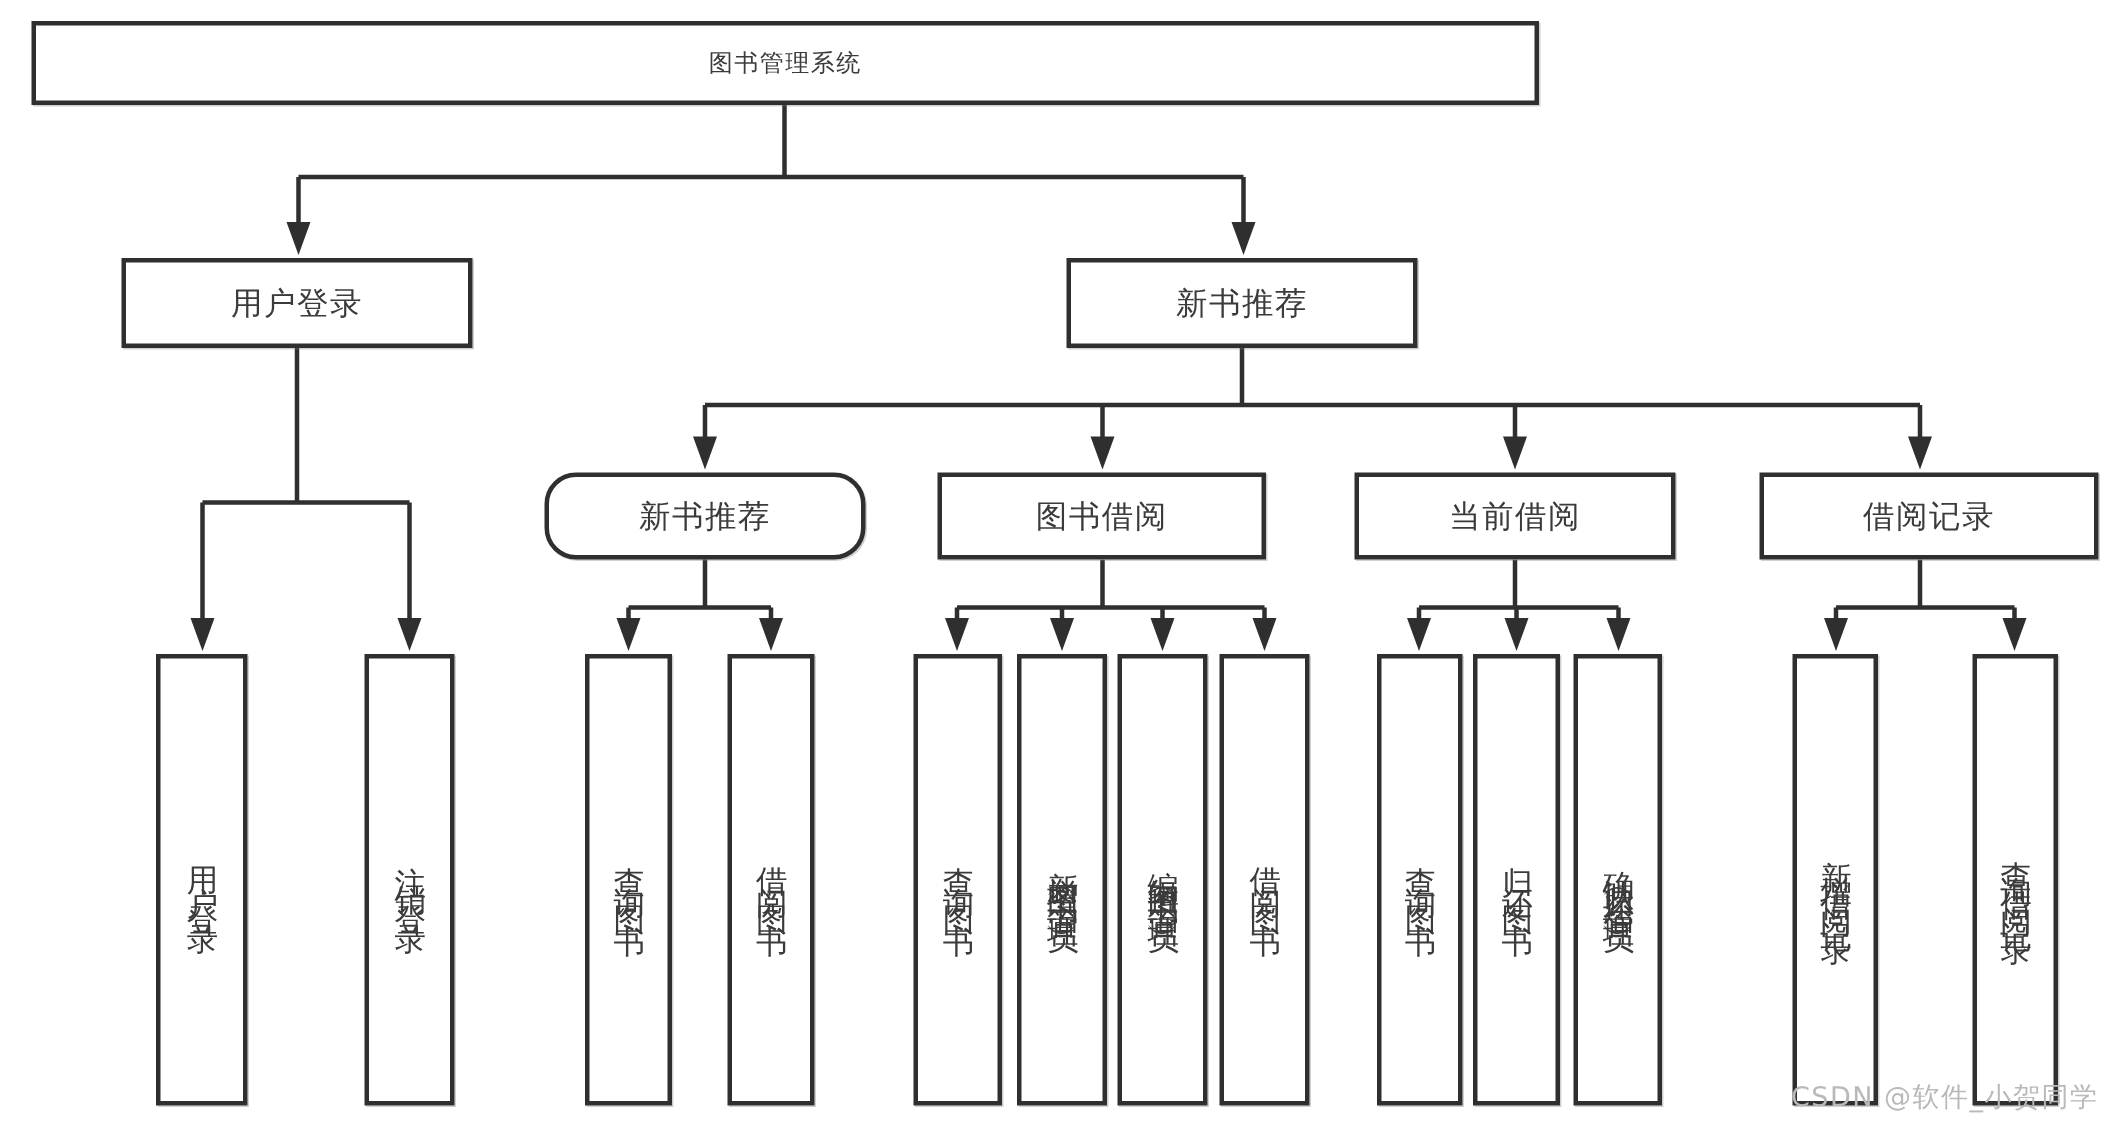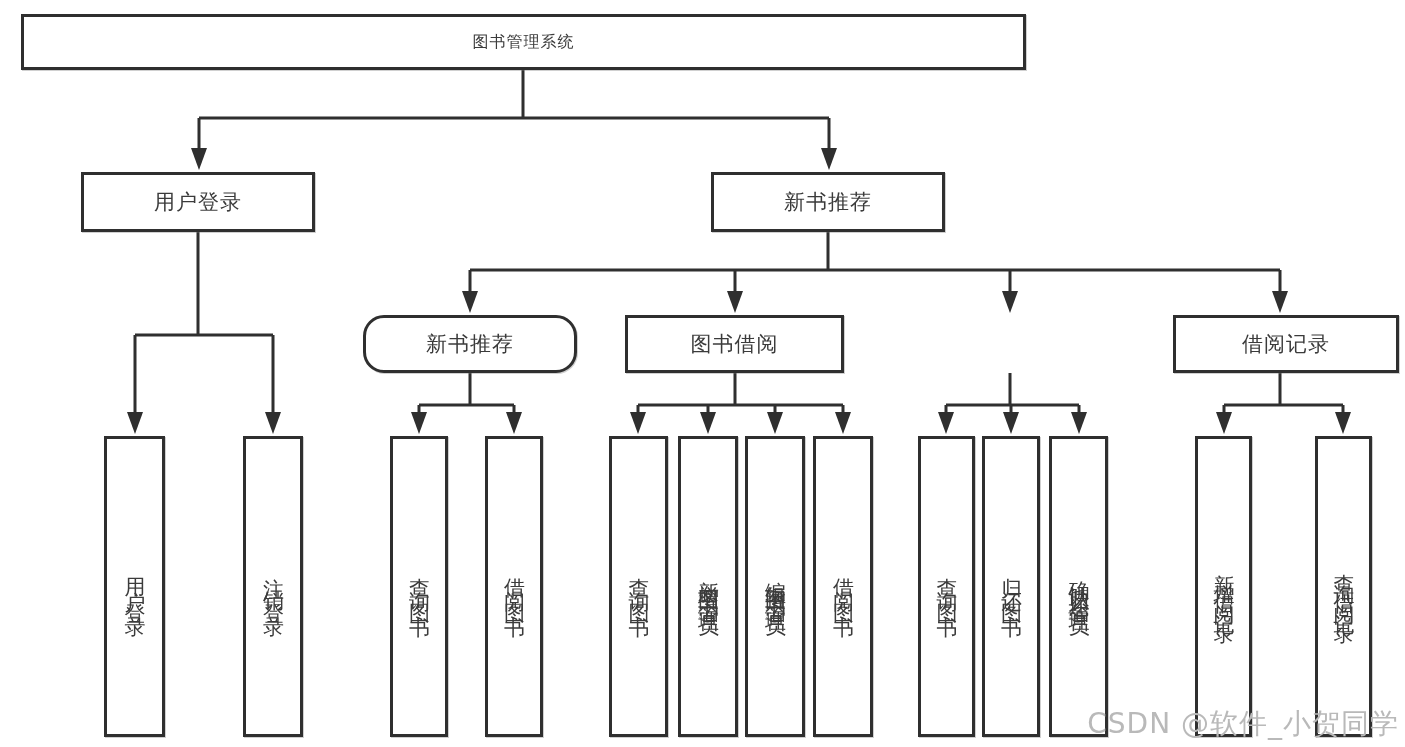--- a/index.html
+++ b/index.html
@@ -37,21 +37,21 @@
     line-height: 1;
     white-space: nowrap;
   }
   .ls4  .vtxt { letter-spacing: 13px; }
   .ls6  .vtxt { letter-spacing: 10px; }
   .ls9  .vtxt { letter-spacing: 5px;  }
   .watermark {
     position: absolute;
     right: 6px;
     bottom: 4px;
-    font-size: 28px;
+    font-size: 18px;
     color: #b9b9b9;
     letter-spacing: 1px;
     white-space: nowrap;
   }
 </style>
 </head>
 <body>
 
 <div class="canvas">
 
@@ -95,20 +95,21 @@
     </g>
   </svg>
 
   <div class="node hnode root" style="left:21px; top:14px; width:1005px; height:56px;">图书管理系统</div>
 
   <div class="node hnode" style="left:81px; top:172px; width:234px; height:60px;">用户登录</div>
   <div class="node hnode" style="left:711px; top:172px; width:234px; height:60px;">新书推荐</div>
 
   <div class="node hnode" style="left:363px; top:315px; width:214px; height:58px;border-radius:21px;">新书推荐</div>
   <div class="node hnode" style="left:625px; top:315px; width:219px; height:58px;">图书借阅</div>
+  <div class="node hnode" style="left:903px; top:315px; width:214px; height:58px;">当前借阅</div>
   <div class="node hnode" style="left:1173px; top:315px; width:226px; height:58px;">借阅记录</div>
 
   <div class="node leaf ls4" style="left:104px; width:61px;">
     <span class="vtxt">用户登录</span>
   </div>
   <div class="node leaf ls4" style="left:243px; width:60px;">
     <span class="vtxt">注销登录</span>
   </div>
 
   <div class="node leaf ls4" style="left:390px; width:58px;">

